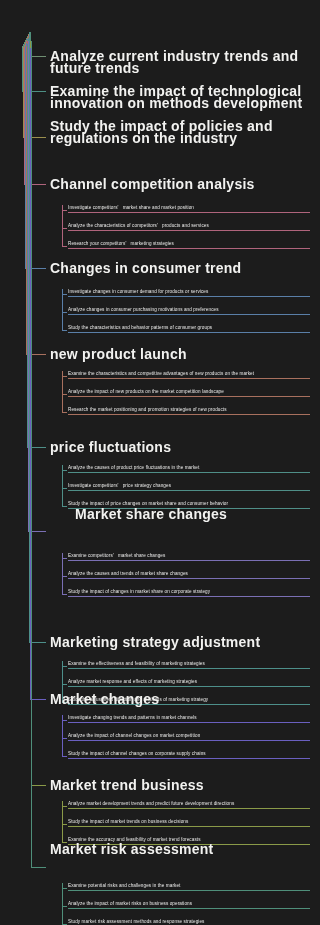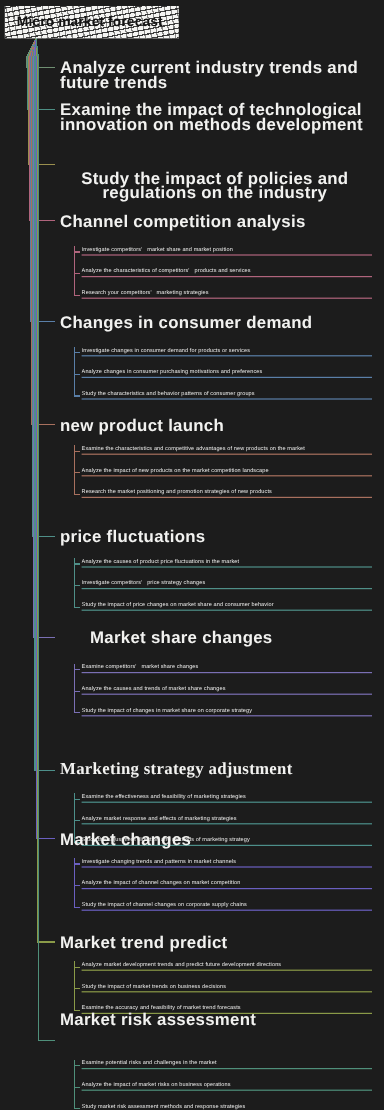--- a/index.html
+++ b/index.html
@@ -152,57 +152,54 @@
       <path d="M 30 32
              L 31.9 48
              L 31.9 867
              L 46 867" fill="none" stroke="#4f8f7a" stroke-width="1" stroke-linejoin="miter" shape-rendering="crispEdges"></path>
       <path d="M 62 888 L 67 888" fill="none" stroke="#4f8f7a" stroke-width="1" shape-rendering="crispEdges"></path>
       <path d="M 62 906 L 67 906" fill="none" stroke="#4f8f7a" stroke-width="1" shape-rendering="crispEdges"></path>
       <path d="M 62 924 L 67 924" fill="none" stroke="#4f8f7a" stroke-width="1" shape-rendering="crispEdges"></path>
       <path d="M 62 883 L 62 924" fill="none" stroke="#4f8f7a" stroke-width="1" shape-rendering="crispEdges"></path>
     </svg>
 
-  <div class="root">
-    <span class="root-label">Micro market forecast</span>
-  </div>
 
   <div id="nodes">
       <div class="branch" style="top: 50px;"><span>Analyze current industry trends and future trends</span></div>
       <div class="branch" style="top: 85px;"><span>Examine the impact of technological innovation on methods development</span></div>
-      <div class="branch" style="top: 142px; text-align: center;"><span>Study the impact of policies and regulations on the industry</span></div>
+      <div class="branch" style="top: 120px;"><span>Study the impact of policies and regulations on the industry</span></div>
       <div class="branch" style="top: 178px;"><span>Channel competition analysis</span></div>
       <div class="leaf" style="top: 204px; border-bottom: 0.8px solid rgb(176, 100, 124);"><span>Investigate competitors'   market share and market position</span></div>
       <div class="leaf" style="top: 222px; border-bottom: 0.8px solid rgb(176, 100, 124);"><span>Analyze the characteristics of competitors'   products and services</span></div>
       <div class="leaf" style="top: 240px; border-bottom: 0.8px solid rgb(176, 100, 124);"><span>Research your competitors'   marketing strategies</span></div>
-      <div class="branch" style="top: 262px;"><span>Changes in consumer demand</span></div>
+      <div class="branch" style="top: 262px;"><span>Changes in consumer trend</span></div>
       <div class="leaf" style="top: 288px; border-bottom: 0.8px solid rgb(90, 127, 168);"><span>Investigate changes in consumer demand for products or services</span></div>
       <div class="leaf" style="top: 306px; border-bottom: 0.8px solid rgb(90, 127, 168);"><span>Analyze changes in consumer purchasing motivations and preferences</span></div>
       <div class="leaf" style="top: 324px; border-bottom: 0.8px solid rgb(90, 127, 168);"><span>Study the characteristics and behavior patterns of consumer groups</span></div>
       <div class="branch" style="top: 348px;"><span>new product launch</span></div>
       <div class="leaf" style="top: 370px; border-bottom: 0.8px solid rgb(168, 112, 94);"><span>Examine the characteristics and competitive advantages of new products on the market</span></div>
       <div class="leaf" style="top: 388px; border-bottom: 0.8px solid rgb(168, 112, 94);"><span>Analyze the impact of new products on the market competition landscape</span></div>
       <div class="leaf" style="top: 406px; border-bottom: 0.8px solid rgb(168, 112, 94);"><span>Research the market positioning and promotion strategies of new products</span></div>
       <div class="branch" style="top: 441px;"><span>price fluctuations</span></div>
       <div class="leaf" style="top: 464px; border-bottom: 0.8px solid rgb(79, 143, 136);"><span>Analyze the causes of product price fluctuations in the market</span></div>
       <div class="leaf" style="top: 482px; border-bottom: 0.8px solid rgb(79, 143, 136);"><span>Investigate competitors'   price strategy changes</span></div>
       <div class="leaf" style="top: 500px; border-bottom: 0.8px solid rgb(79, 143, 136);"><span>Study the impact of price changes on market share and consumer behavior</span></div>
-      <div class="branch" style="top: 525px; padding-left: 25px;"><span>Market share changes</span></div>
+      <div class="branch" style="top: 508px; padding-left: 25px;"><span>Market share changes</span></div>
       <div class="leaf" style="top: 552px; border-bottom: 0.8px solid rgb(122, 111, 180);"><span>Examine competitors'   market share changes</span></div>
       <div class="leaf" style="top: 570px; border-bottom: 0.8px solid rgb(122, 111, 180);"><span>Analyze the causes and trends of market share changes</span></div>
       <div class="leaf" style="top: 588px; border-bottom: 0.8px solid rgb(122, 111, 180);"><span>Study the impact of changes in market share on corporate strategy</span></div>
-      <div class="branch" style="top: 636px; font-family: Liberation Serif, serif;"><span>Marketing strategy adjustment</span></div>
+      <div class="branch" style="top: 636px;"><span>Marketing strategy adjustment</span></div>
       <div class="leaf" style="top: 660px; border-bottom: 0.8px solid rgb(77, 143, 138);"><span>Examine the effectiveness and feasibility of marketing strategies</span></div>
       <div class="leaf" style="top: 678px; border-bottom: 0.8px solid rgb(77, 143, 138);"><span>Analyze market response and effects of marketing strategies</span></div>
       <div class="leaf" style="top: 696px; border-bottom: 0.8px solid rgb(77, 143, 138);"><span>Study the adjustment direction and methods of marketing strategy</span></div>
       <div class="branch" style="top: 693px;"><span>Market changes</span></div>
       <div class="leaf" style="top: 714px; border-bottom: 0.8px solid rgb(106, 95, 192);"><span>Investigate changing trends and patterns in market channels</span></div>
       <div class="leaf" style="top: 732px; border-bottom: 0.8px solid rgb(106, 95, 192);"><span>Analyze the impact of channel changes on market competition</span></div>
       <div class="leaf" style="top: 750px; border-bottom: 0.8px solid rgb(106, 95, 192);"><span>Study the impact of channel changes on corporate supply chains</span></div>
-      <div class="branch" style="top: 779px;"><span>Market trend predict</span></div>
+      <div class="branch" style="top: 779px;"><span>Market trend business</span></div>
       <div class="leaf" style="top: 800px; border-bottom: 0.8px solid rgb(138, 154, 72);"><span>Analyze market development trends and predict future development directions</span></div>
       <div class="leaf" style="top: 818px; border-bottom: 0.8px solid rgb(138, 154, 72);"><span>Study the impact of market trends on business decisions</span></div>
       <div class="leaf" style="top: 836px; border-bottom: 0.8px solid rgb(138, 154, 72);"><span>Examine the accuracy and feasibility of market trend forecasts</span></div>
       <div class="branch" style="top: 843px;"><span>Market risk assessment</span></div>
       <div class="leaf" style="top: 882px; border-bottom: 0.8px solid rgb(79, 143, 122);"><span>Examine potential risks and challenges in the market</span></div>
       <div class="leaf" style="top: 900px; border-bottom: 0.8px solid rgb(79, 143, 122);"><span>Analyze the impact of market risks on business operations</span></div>
       <div class="leaf" style="top: 918px; border-bottom: 0.8px solid rgb(79, 143, 122);"><span>Study market risk assessment methods and response strategies</span></div>
     </div>
 </div>
 

